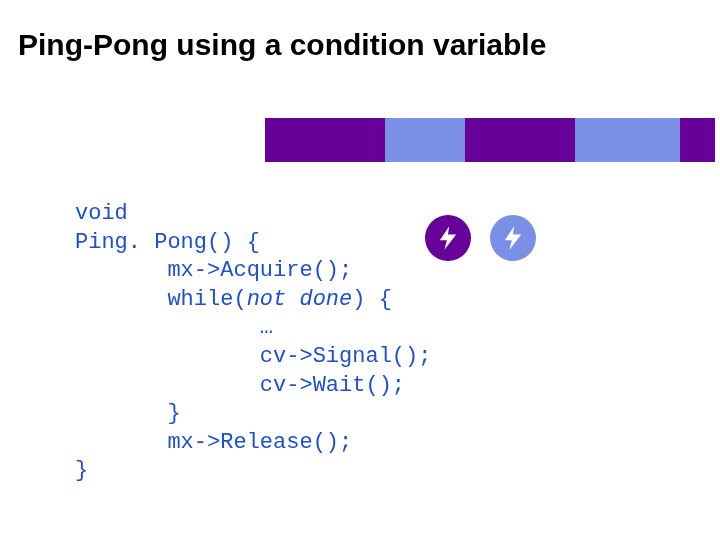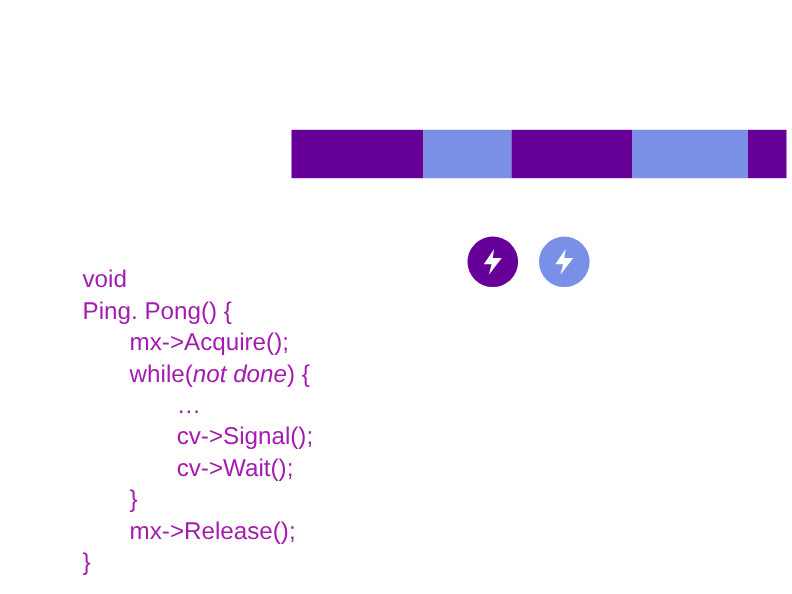--- a/index.html
+++ b/index.html
@@ -5,32 +5,33 @@
   * { margin: 0; padding: 0; box-sizing: border-box; }
   html, body { width: 720px; height: 540px; background: #ffffff; font-family: Arial, Helvetica, sans-serif; }
   .slide { position: relative; width: 720px; height: 540px; }
   .title { position: absolute; left: 18px; top: 28px; font-size: 30px; font-weight: bold; color: #000; }
   .bar-row { position: absolute; left: 265px; top: 118px; width: 450px; height: 44px; display: flex; }
   .seg-a { width: 120px; height: 44px; background: #660099; }
   .seg-b { width: 80px;  height: 44px; background: #7A8FE6; }
   .seg-c { width: 110px; height: 44px; background: #660099; }
   .seg-d { width: 105px; height: 44px; background: #7A8FE6; }
   .seg-e { width: 35px;  height: 44px; background: #660099; }
-  .code { position: absolute; left: 75px; top: 200px; font-size: 22px; line-height: 1.3; white-space: pre; color: #a21caf; font-family: Liberation Sans, sans-serif; margin-top: 40px; }
+  .code { position: absolute; left: 75px; top: 200px; font-size: 22px; line-height: 1.3; white-space: pre; color: #1d4ed8; font-family: Liberation Mono, monospace; }
   .italic { font-style: italic; }
   .thread { position: absolute; width: 46px; height: 46px; border-radius: 50%; display: flex; align-items: center; justify-content: center; }
   .thread.purple { background: #660099; left: 425px; top: 215px; }
   .thread.blue   { background: #7A8FE6; left: 490px; top: 215px; }
   .bolt { width: 28px; height: 28px; }
 </style>
 </head>
 <body>
 
 <div class="slide">
 
+  <div class="title">Ping-Pong using a condition variable</div>
 
   <div class="bar-row">
     <div class="seg-a"></div>
     <div class="seg-b"></div>
     <div class="seg-c"></div>
     <div class="seg-d"></div>
     <div class="seg-e"></div>
   </div>
 
   <div class="code"><span>void</span>

